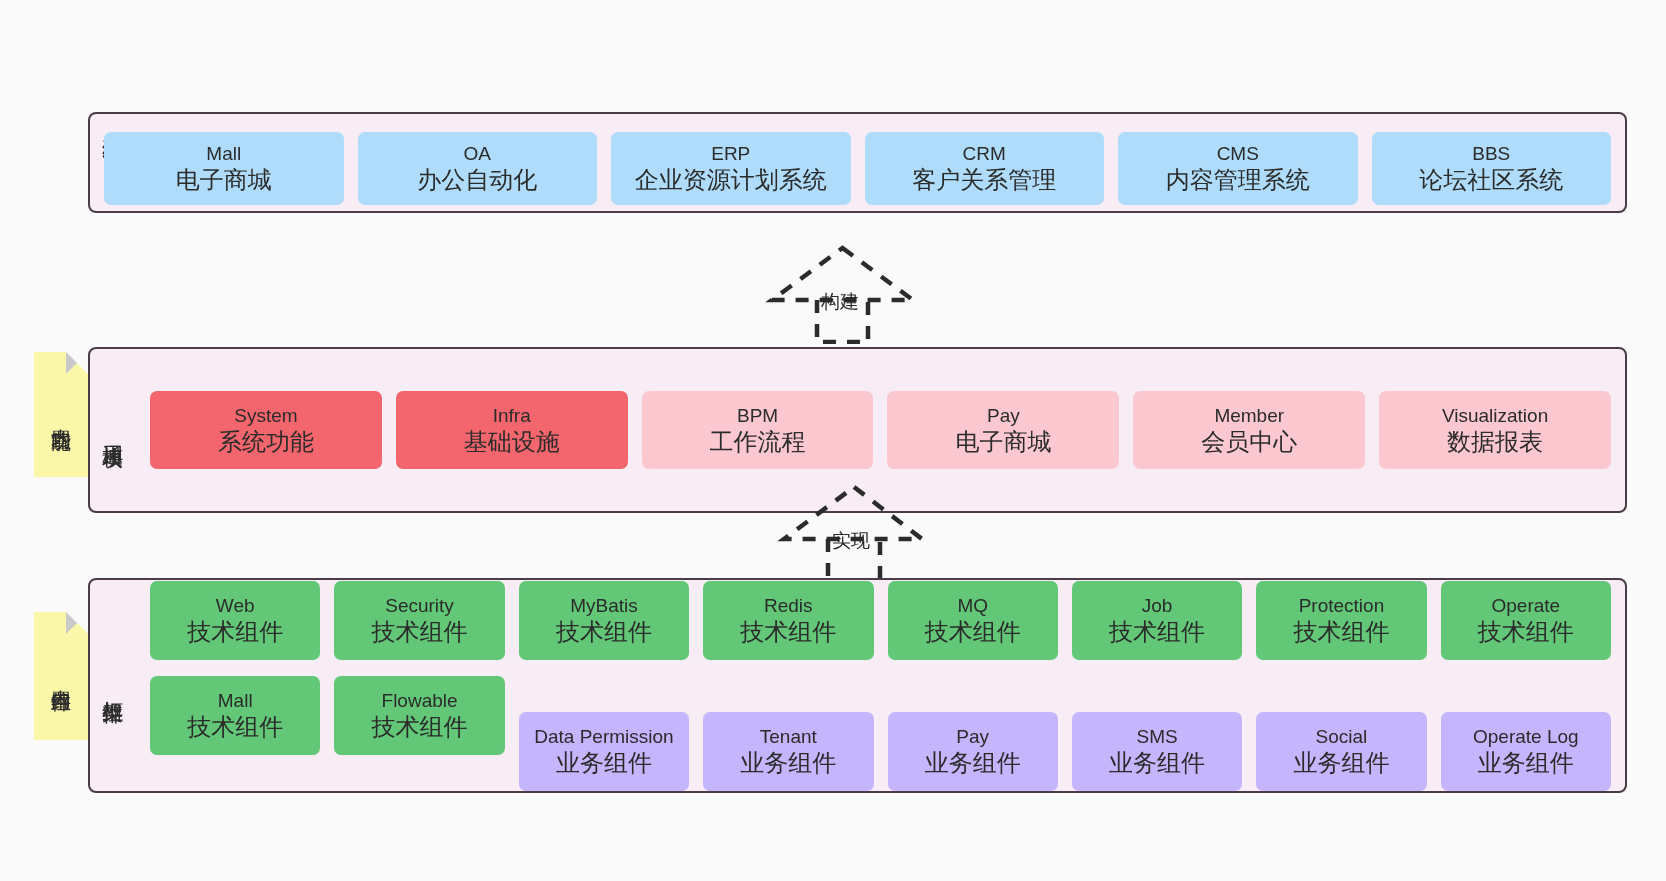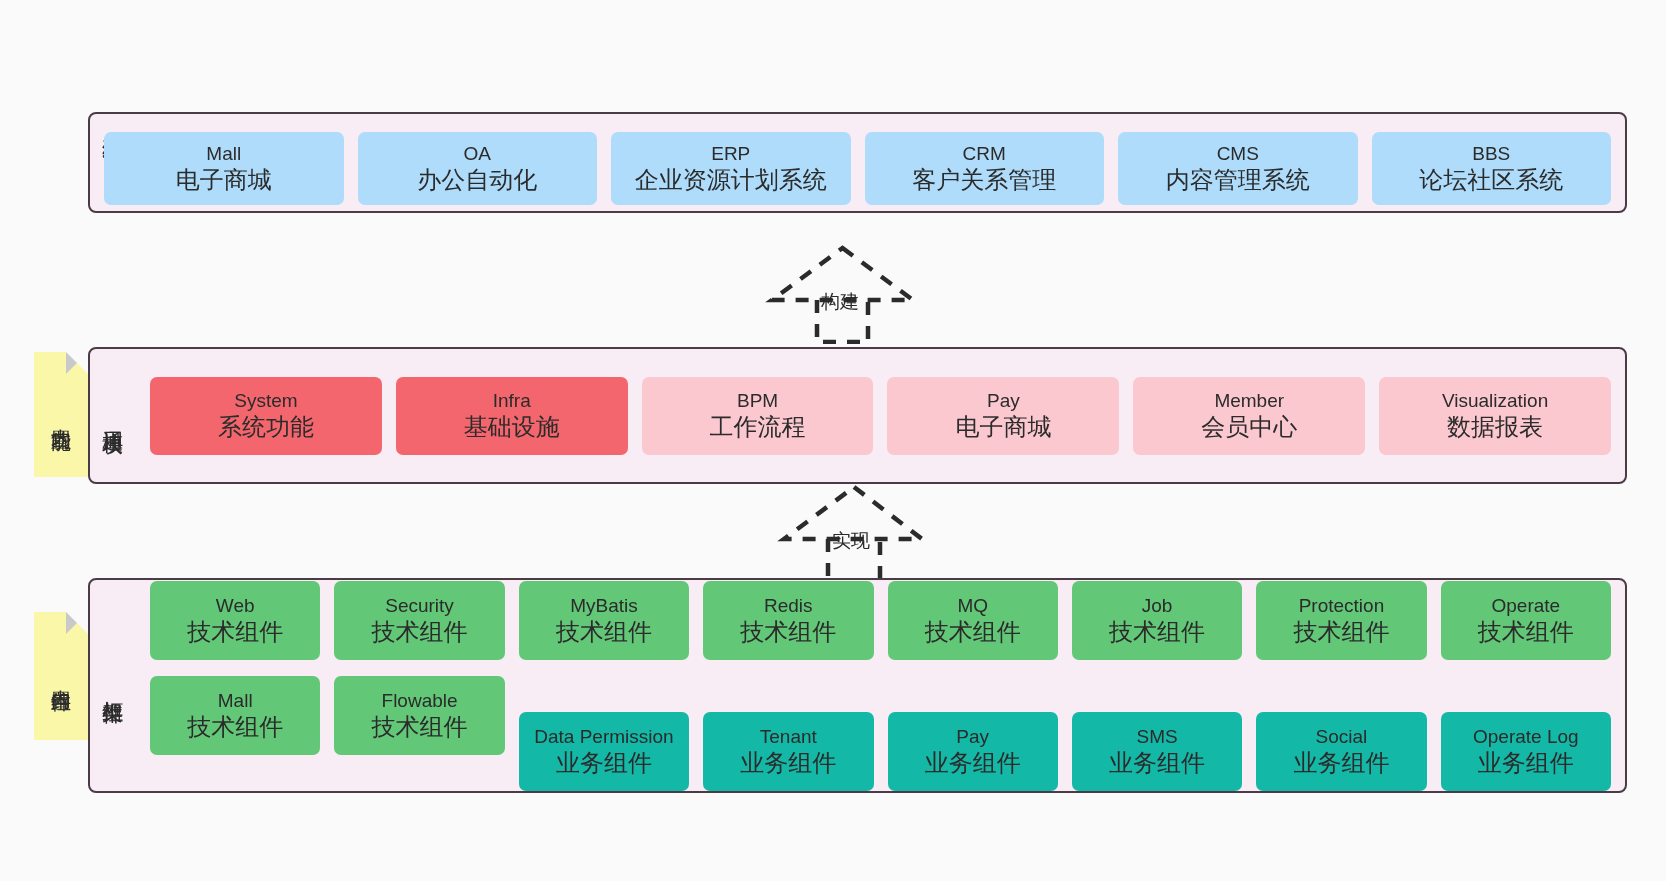--- a/index.html
+++ b/index.html
@@ -71,25 +71,25 @@
     padding: 4px 6px;
     user-select: none;
   }
   .card .t1 { font-size: 19px; }
   .card .t2 { font-size: 24px; }
 
   .c-blue       { background: #AEDCFA; }
   .c-red        { background: #F4666D; }
   .c-pink       { background: #FBC8D0; }
   .c-green      { background: #62C878; align-items: center; }
-  .c-lightgreen { background: #14b8a6; margin-top: 36px; }
+  .c-lightgreen { background: #c4b5fd; margin-top: 36px; }
 
   
   #layer-business { left: 88px;  top: 112px; width: 1539px; height: 101px; flex-direction: column; }
-  #layer-modules  { left: 88px;  top: 347px; width: 1539px; height: 137px; }
+  #layer-modules  { left: 88px;  top: 347px; width: 1539px; height: 166px; }
   #layer-framework{ left: 88px;  top: 578px; width: 1539px; height: 215px; }
 
   #layer-business  .layer-body { justify-content: center; }
   #layer-business  .card       { height: 73px; }
   #layer-modules   .card       { height: 78px; }
   #layer-framework .card       { height: 79px; }
 
   
   .sticky {
     position: absolute;

